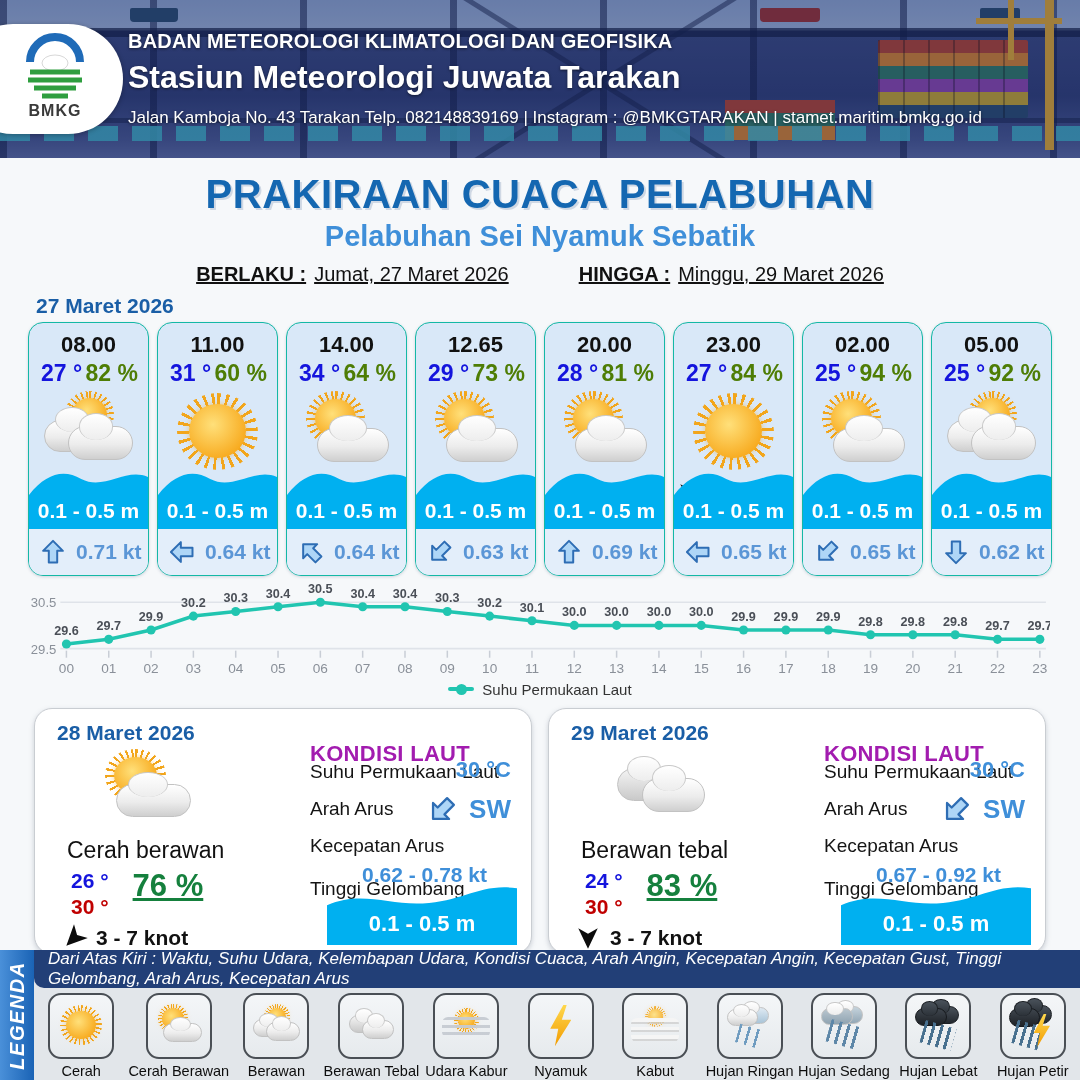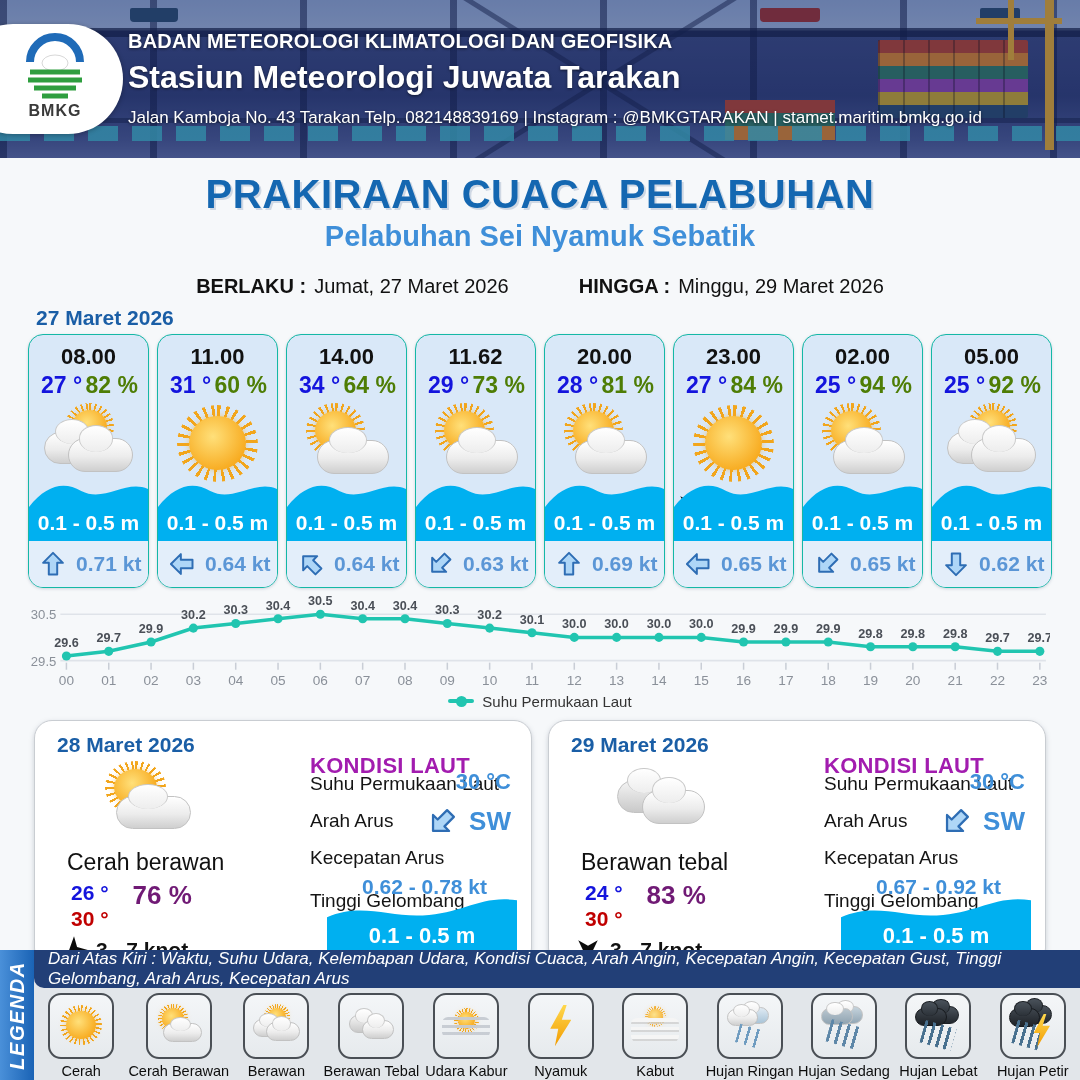--- a/index.html
+++ b/index.html
@@ -39,21 +39,21 @@
              font-weight:bold;font-size:16px;color:#3a3a3a;letter-spacing:1px;}
   .h-text{position:absolute;left:128px;top:30px;color:#fff;text-shadow:0 1px 3px rgba(0,0,0,.55);}
   .h-agency{font-size:20px;font-weight:bold;letter-spacing:.2px;}
   .h-station{font-size:32px;font-weight:bold;margin-top:6px;}
   .h-contact{font-size:17px;margin-top:12px;font-weight:400;}
 
   
   .title-main{margin-top:14px;text-align:center;font-size:40px;font-weight:800;color:#1467b1;
               letter-spacing:.5px;text-shadow:2px 2px 0 rgba(175,190,210,.55);}
   .title-sub{text-align:center;font-size:29px;font-weight:800;color:#3f8fd9;margin-top:3px;}
-  .validity{display:flex;justify-content:center;gap:70px;margin-top:22px;font-size:20px;}
+  .validity{display:flex;justify-content:center;gap:70px;margin-top:10px;font-size:20px;text-decoration:underline;}
   .validity b{font-weight:bold;}
   .validity span.v{margin-left:8px;font-weight:400;}
 
   
   .fdate{margin:8px 0 4px 36px;font-size:21px;font-weight:bold;color:#1a5ea6;}
   .cards{display:flex;gap:8px;margin:0 28px;}
   .fcard{flex:1;height:252px;background:#d9e8f8;border:1px solid #14b8a6;border-radius:15px;
          position:relative;overflow:hidden;box-shadow:0 1px 3px rgba(90,110,140,.25);}
   .fc-time{text-align:center;font-size:22px;font-weight:bold;padding-top:9px;}
   .fc-th{display:flex;justify-content:space-between;padding:2px 10px 0 12px;font-size:23px;font-weight:bold;}
@@ -88,21 +88,21 @@
   .days{display:flex;gap:16px;margin:10px 34px 0;}
   .daycard{flex:1;background:#fff;border:1px solid #c9cdd2;border-radius:18px;height:244px;
            box-shadow:0 2px 5px rgba(120,130,145,.35);display:flex;position:relative;}
   .dc-left{width:235px;padding:12px 0 0 22px;}
   .dc-date{font-size:21px;font-weight:bold;color:#1a5ea6;}
   .dc-wx{width:96px;height:80px;margin:4px 0 0 42px;}
   .dc-cond{font-size:23px;margin-top:8px;margin-left:10px;}
   .dc-temps{display:flex;align-items:flex-start;margin-top:4px;margin-left:14px;gap:24px;}
   .dc-tcol{display:flex;flex-direction:column;font-size:21px;font-weight:bold;line-height:1.25;}
   .dc-tmin{color:#1414dd;} .dc-tmax{color:#c00000;}
-  .dc-hum{font-size:26px;font-weight:bold;color:#701a75;}
+  .dc-hum{font-size:31px;font-weight:bold;color:#15803d;text-decoration:underline;}
   .dc-wind{display:flex;align-items:center;gap:9px;font-size:21px;font-weight:bold;margin-top:5px;margin-left:4px;}
   .dc-gust{color:#c00000;font-size:21px;font-weight:bold;margin:3px 0 0 38px;}
   .dc-sea{flex:1;position:relative;margin:8px 14px 0 4px;}
   .sea-head{position:absolute;left:14px;top:24px;font-size:22px;font-weight:bold;color:#a21caf;letter-spacing:.3px;}
   .sea-lab{position:absolute;left:14px;font-size:19px;color:#141414;}
   .sl1{top:44px;} .sl2{top:81px;} .sl3{top:118px;} .sl4{top:161px;}
   .sea-val{position:absolute;right:6px;font-size:22px;font-weight:bold;color:#3f8fd9;}
   .sv1{top:40px;} 
   .sv-dir{top:76px;display:flex;align-items:center;gap:11px;font-size:26px;}
   .sv-dir .cur-arrow{width:32px;height:34px;}
@@ -317,21 +317,21 @@
     </div>
     <div class="fc-cur">
       <svg class="cur-arrow" viewBox="0 0 24 24" style="transform: rotate(315deg);">
           <path d="M12 2.5 L20.5 11 H15.6 V21 H8.4 V11 H3.5 Z"></path>
         </svg>
       <span class="fc-cur-val">0.64 kt</span>
     </div>
   </div>
 
   <div class="fcard">
-    <div class="fc-time">11.62</div>
+    <div class="fc-time">12.65</div>
     <div class="fc-th">
       <span class="fc-temp">29 °</span>
       <span class="fc-hum">73 %</span>
     </div>
     <div class="wx fc-wx wx--cerah-berawan">
       <span class="sun"></span>
 
       <span class="cloud c1"></span>
 
     </div>

